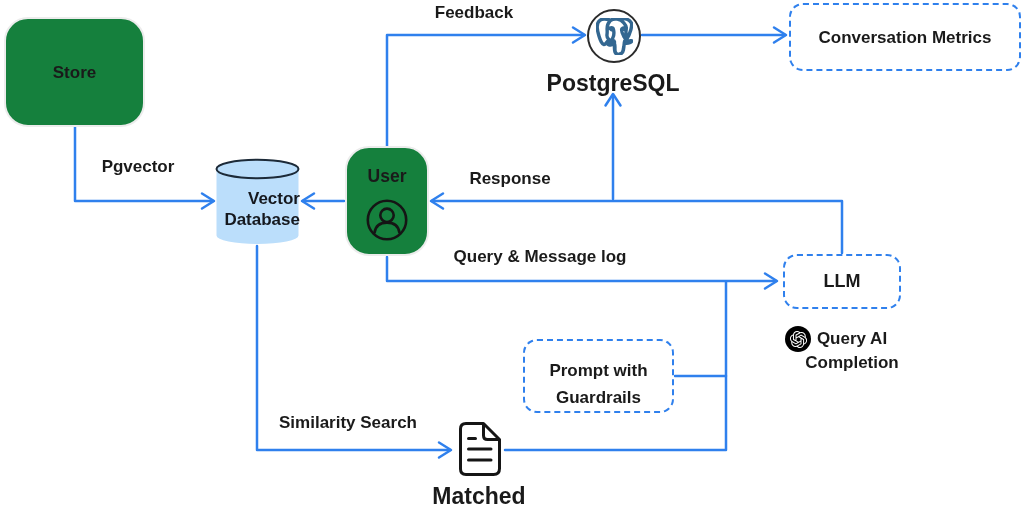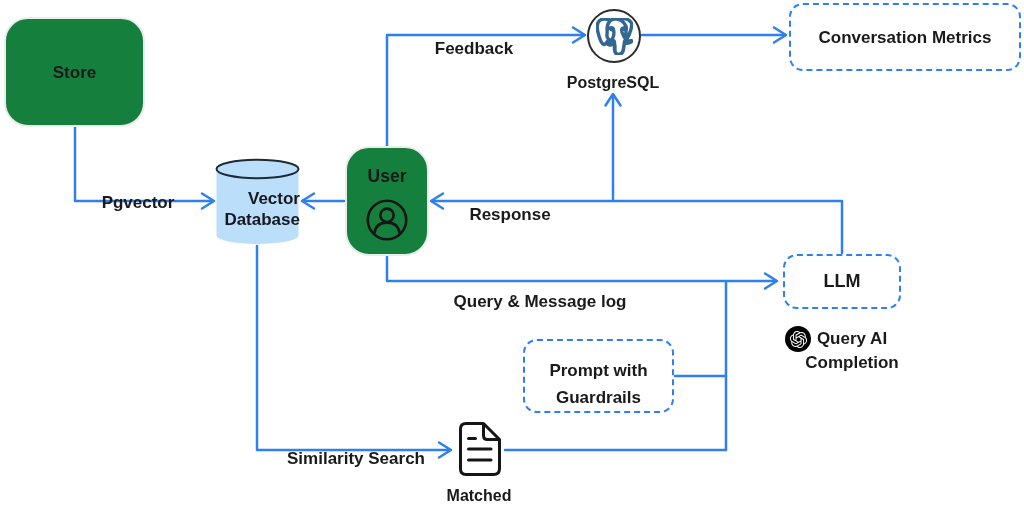--- a/index.html
+++ b/index.html
@@ -5,22 +5,22 @@
   html,body{margin:0;padding:0;background:#ffffff;}
   .canvas{position:relative;width:1024px;height:507px;background:#ffffff;overflow:hidden;
           font-family:"Liberation Sans",sans-serif;color:#1a1a1a;}
   .wires{position:absolute;left:0;top:0;width:1024px;height:507px;}
   .node{position:absolute;box-sizing:border-box;display:flex;flex-direction:column;
         align-items:center;justify-content:center;text-align:center;}
   .softbox{background:#15803d;border:2px solid #ececec;border-radius:24px;}
   .dashbox{background:#ffffff;border:2px dashed #2f80ed;border-radius:14px;}
   .lbl{font-weight:700;font-size:17px;line-height:27px;color:#1a1a1a;}
   .edge-label{position:absolute;transform:translate(-50%,-50%);font-weight:700;font-size:17px;
-              white-space:nowrap;color:#1a1a1a;margin-top:36px;}
-  .node-label{position:absolute;transform:translate(-50%,-50%);font-weight:700;font-size:16px;
+              white-space:nowrap;color:#1a1a1a;}
+  .node-label{position:absolute;transform:translate(-50%,-50%);font-weight:700;font-size:23px;
               white-space:nowrap;color:#1a1a1a;}
   .cyl-text{position:absolute;left:215px;top:188px;width:85px;text-align:right;
             font-weight:700;font-size:17px;line-height:21px;color:#15181e;}
   .pgcircle{position:absolute;left:587px;top:9px;width:54px;height:54px;box-sizing:border-box;
             background:#ffffff;border:2px solid #2b2b2b;border-radius:50%;
             display:flex;align-items:center;justify-content:center;}
   .oacircle{position:absolute;left:785px;top:326px;width:26px;height:26px;background:#000;
             border-radius:50%;display:flex;align-items:center;justify-content:center;}
 </style>
 </head>
@@ -102,16 +102,16 @@
   <svg style="position:absolute;left:458px;top:421px;" width="44" height="56" viewBox="0 0 44 56">
     <path d="M8,2.5 H25.5 L41.5,18.5 V47.5 Q41.5,53.5 35.5,53.5 H8 Q2.5,53.5 2.5,48 V8 Q2.5,2.5 8,2.5 Z" fill="#ffffff" stroke="#151515" stroke-width="3" stroke-linejoin="round"></path>
     <path d="M25.5,2.5 V14.5 Q25.5,18.5 29.5,18.5 H41.5" fill="none" stroke="#151515" stroke-width="3" stroke-linejoin="round"></path>
     <path d="M10.5,17.5 H17.5 M10.5,28 H33 M10.5,39 H33" stroke="#151515" stroke-width="3" stroke-linecap="round"></path>
   </svg>
   <div class="node-label" style="left:479px;top:496px;">Matched</div>
 
   <div class="edge-label" style="left:474px;top:13px;">Feedback</div>
   <div class="edge-label" style="left:138px;top:167px;">Pgvector</div>
   <div class="edge-label" style="left:510px;top:179px;">Response</div>
-  <div class="edge-label" style="left:540px;top:266px;">Query &amp; Message log</div>
-  <div class="edge-label" style="left:356px;top:423px;text-align:center;">Similarity Search</div>
+  <div class="edge-label" style="left:540px;top:257px;">Query &amp; Message log</div>
+  <div class="edge-label" style="left:348px;top:423px;text-align:center;">Similarity Search</div>
 
 </div>
 
 </body></html>

